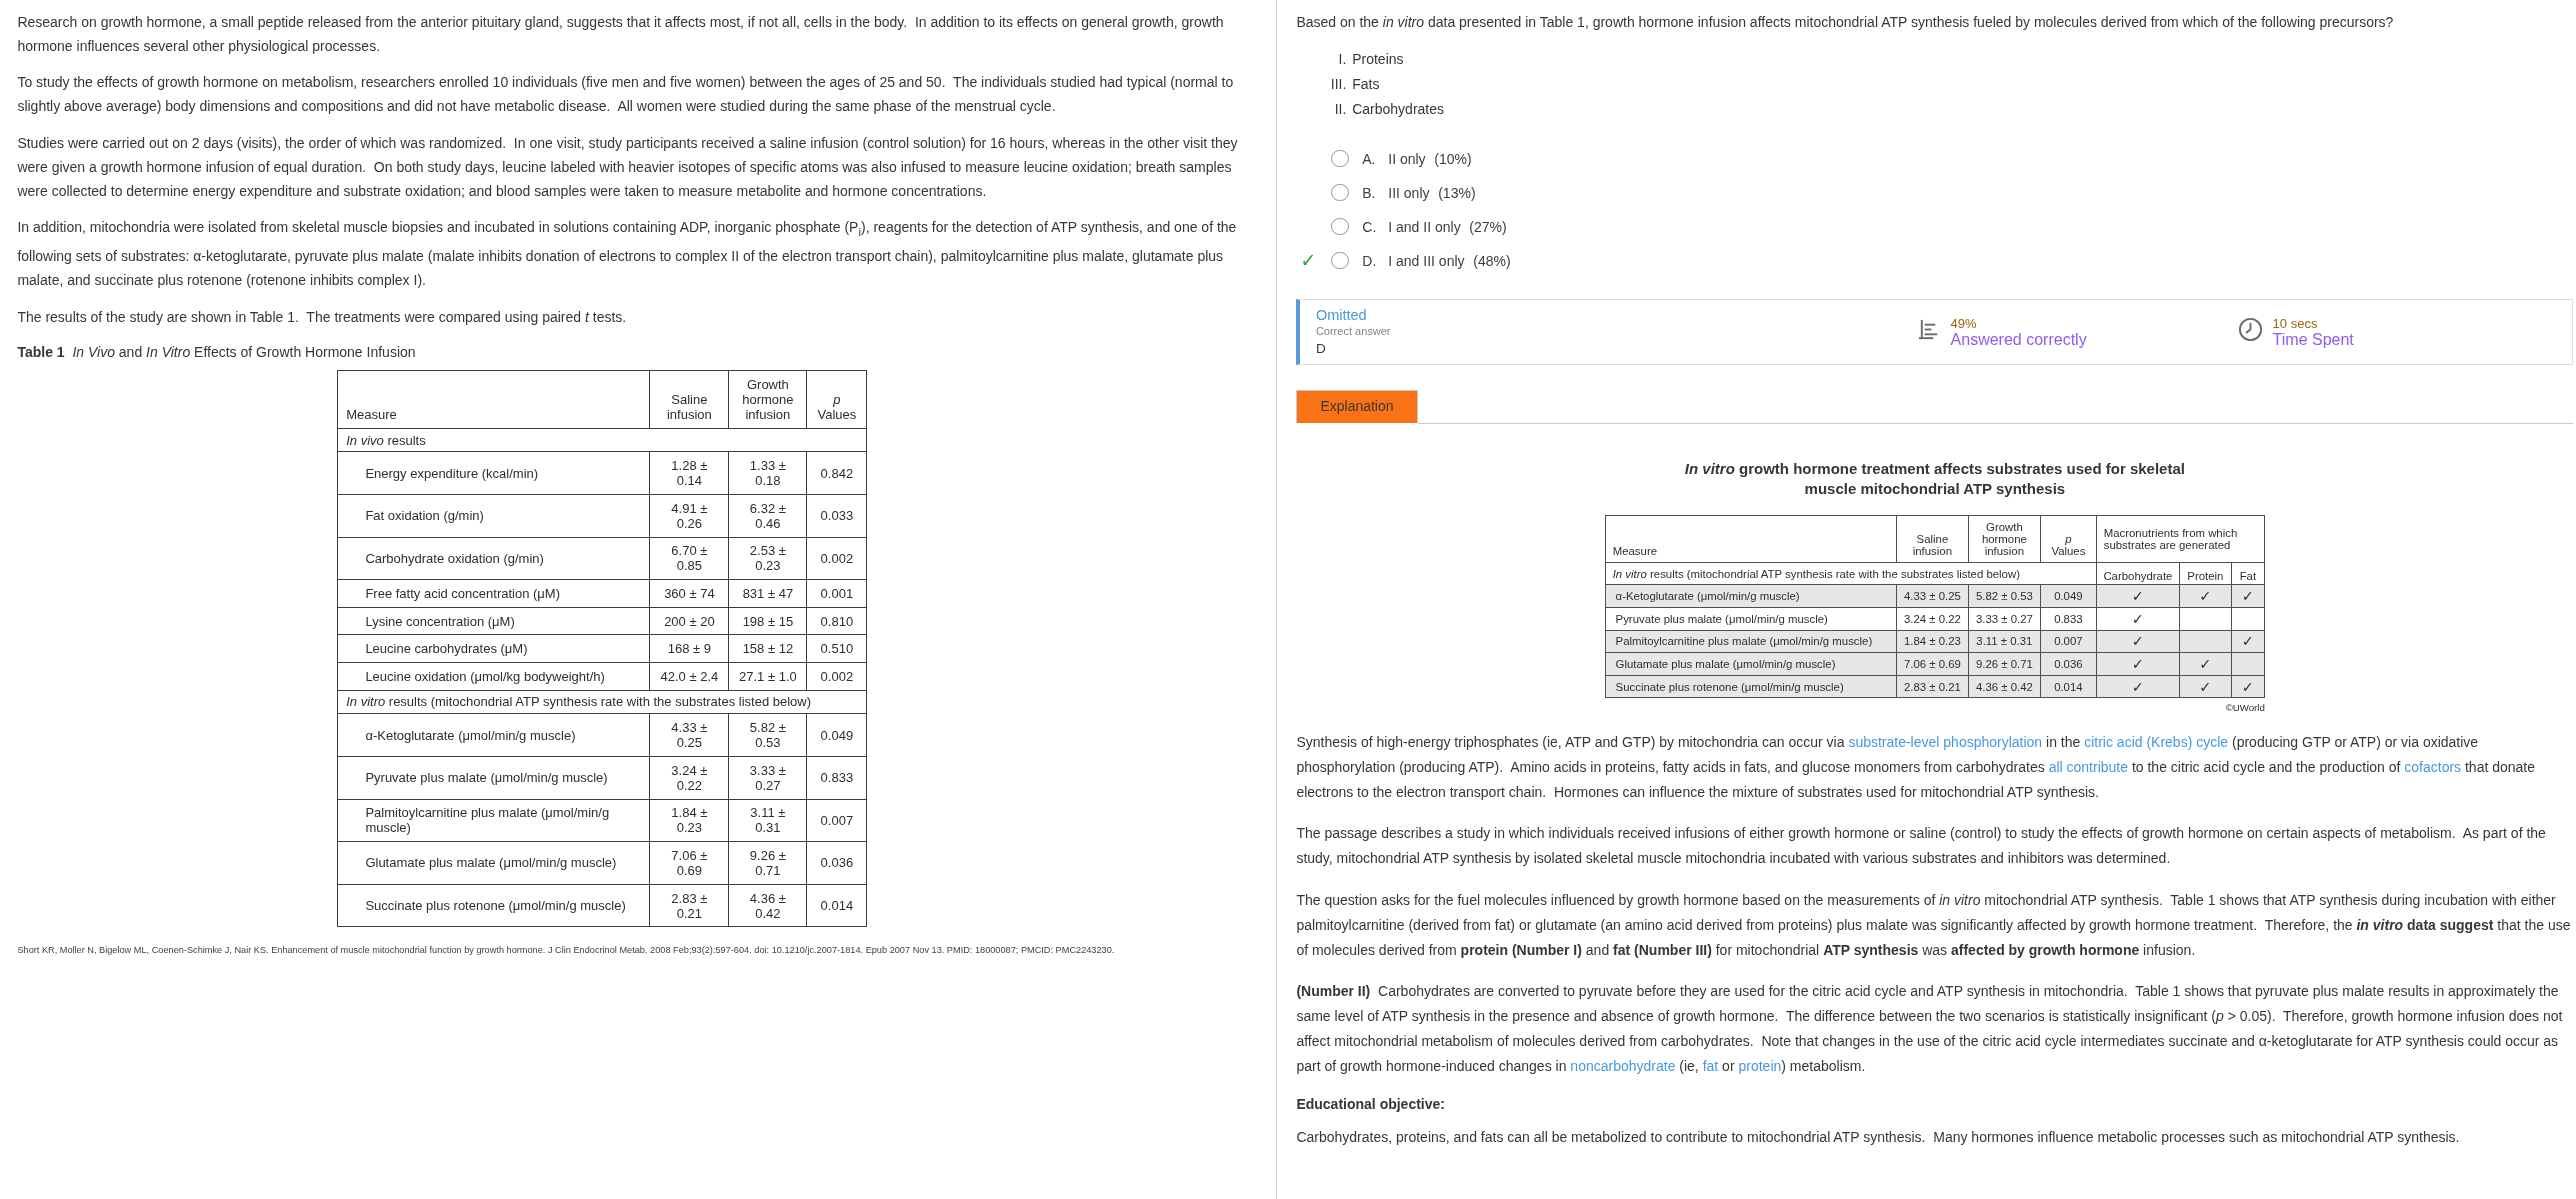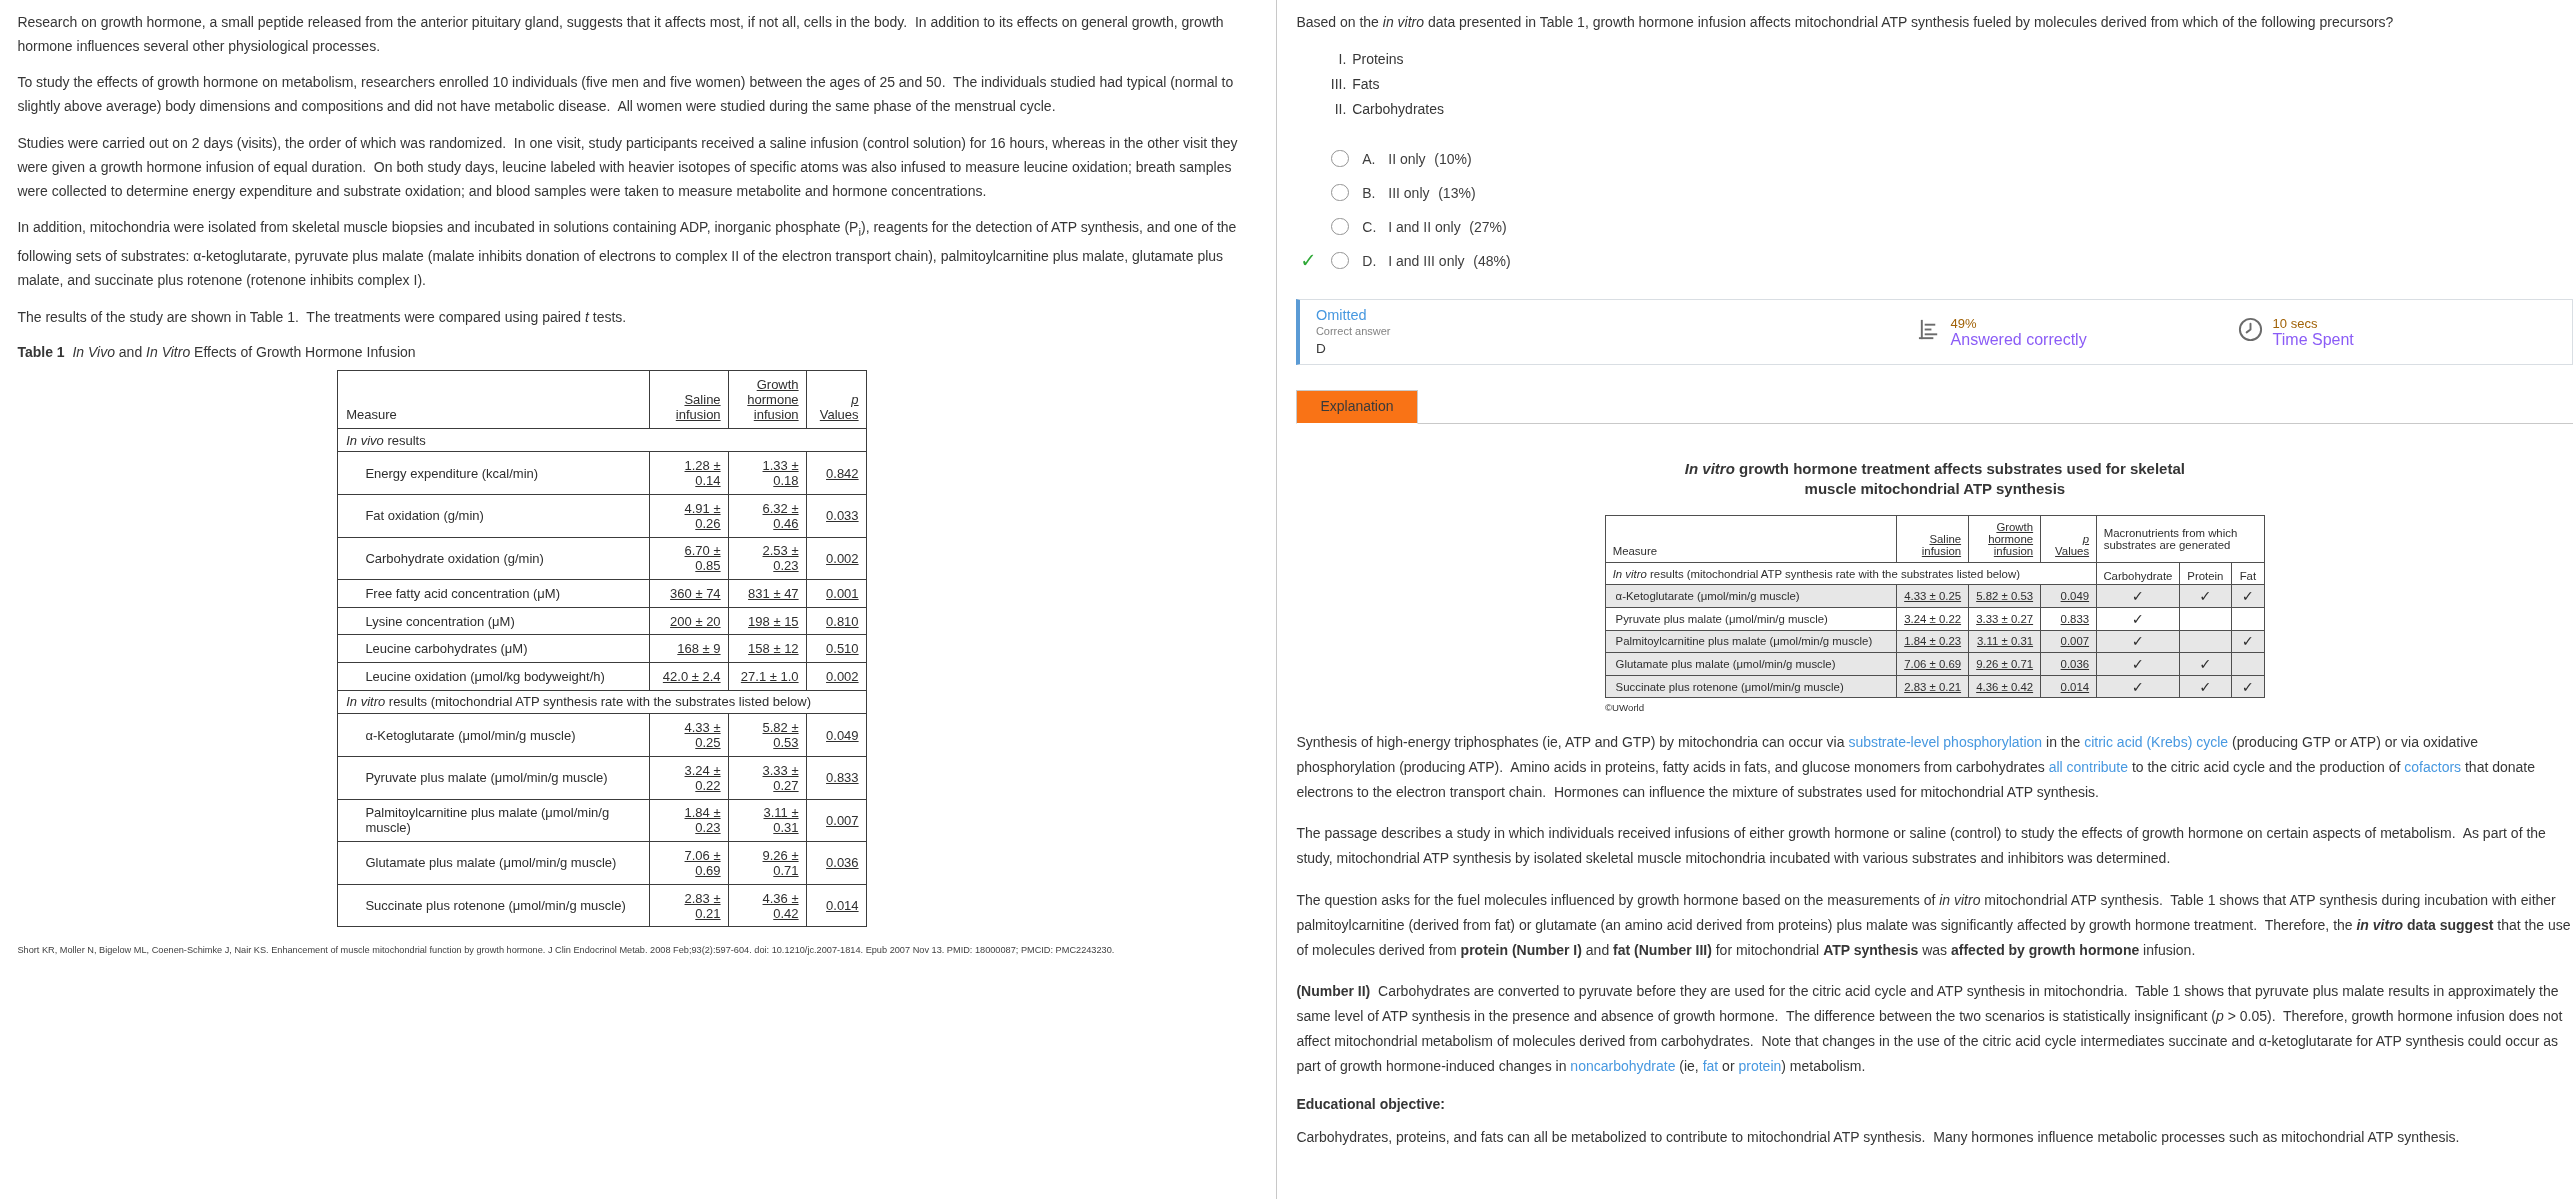--- a/index.html
+++ b/index.html
@@ -13,21 +13,21 @@
   #right-panel { flex:1; padding:9.7px 13.6px 0 19.4px; }
 
   .para { font-size:14px; line-height:24px; margin:0 0 12.6px 0; white-space:pre-wrap; }
   .link { color:var(--accent,#4798e0); cursor:pointer; }
 
   .table-caption { font-size:14px; margin:15.5px 0 0 0; white-space:pre-wrap; }
 
   table.data-table { border-collapse:collapse; border:1.9px solid #3c3c3c; color:#2e2e2e; }
   table.data-table th, table.data-table td { border:1px solid #3c3c3c; white-space:pre-line; }
   table.data-table thead th { font-weight:normal; vertical-align:bottom; border-bottom:1.9px solid #3c3c3c; padding:5.8px 7.8px; }
-  .num { text-align:right;text-decoration:underline; }
+  .num { text-align:center; }
 
   #passage-table { margin:9.7px 0 0 320px; font-size:13px; }
   #passage-table td { padding:5.8px 7.8px; }
   #passage-table td.section-cell { padding:3.9px 7.8px; }
   #passage-table td.measure-cell { padding-left:27px; }
 
   #citation { font-size:9.2px; color:#3f3f3f; margin-top:17.4px; white-space:nowrap; }
 
   
   #question-stem { font-size:14px; line-height:24px; white-space:pre-wrap; }
@@ -63,21 +63,21 @@
   #figure-wrap { width:fit-content; margin:15.5px auto 0; }
   #expl-table { font-size:11.4px; border:1.9px solid #4f4f4f; }
   #expl-table th, #expl-table td { border:1px solid #4f4f4f; }
   #expl-table thead th { padding:4.8px 6.8px; }
   #expl-table .macro-th { vertical-align:middle; text-align:left; }
   #expl-table .sub-th { font-weight:normal; text-align:center; padding:2.9px 4.8px; }
   #expl-table td { padding:4.8px 6.8px; }
   #expl-table td.measure-cell { padding-left:9.7px; }
   #expl-table tr.shaded td { background:#e7e7e7; }
   #expl-table td.check-cell { text-align:center; font-size:14.5px; padding:1.9px; }
-  #uworld-credit { font-size:9.7px; color:#2e2e2e; margin-top:3.9px; }
+  #uworld-credit { font-size:9.7px; color:#2e2e2e; margin-top:3.9px;text-align:right; }
 
   .expl-para { font-size:14px; line-height:25px; margin:16.5px 0 0 0; white-space:pre-wrap; }
   #edu-heading { font-size:14px; font-weight:bold; margin:16.5px 0 0 0; }
   #edu-para { margin-top:13px; }
 </style>
 </head>
 <body>
 
 <div id="layout">
 

